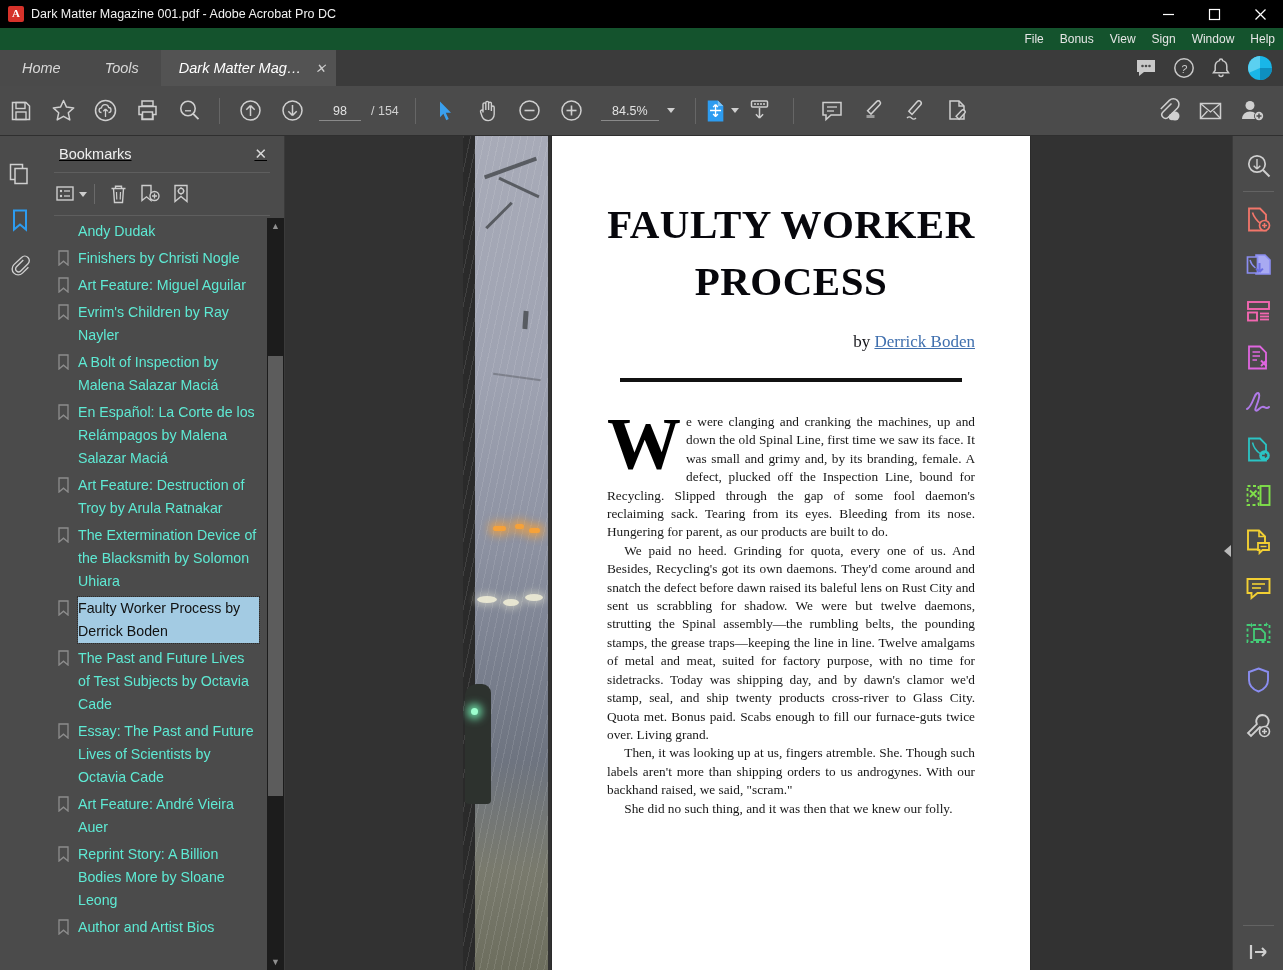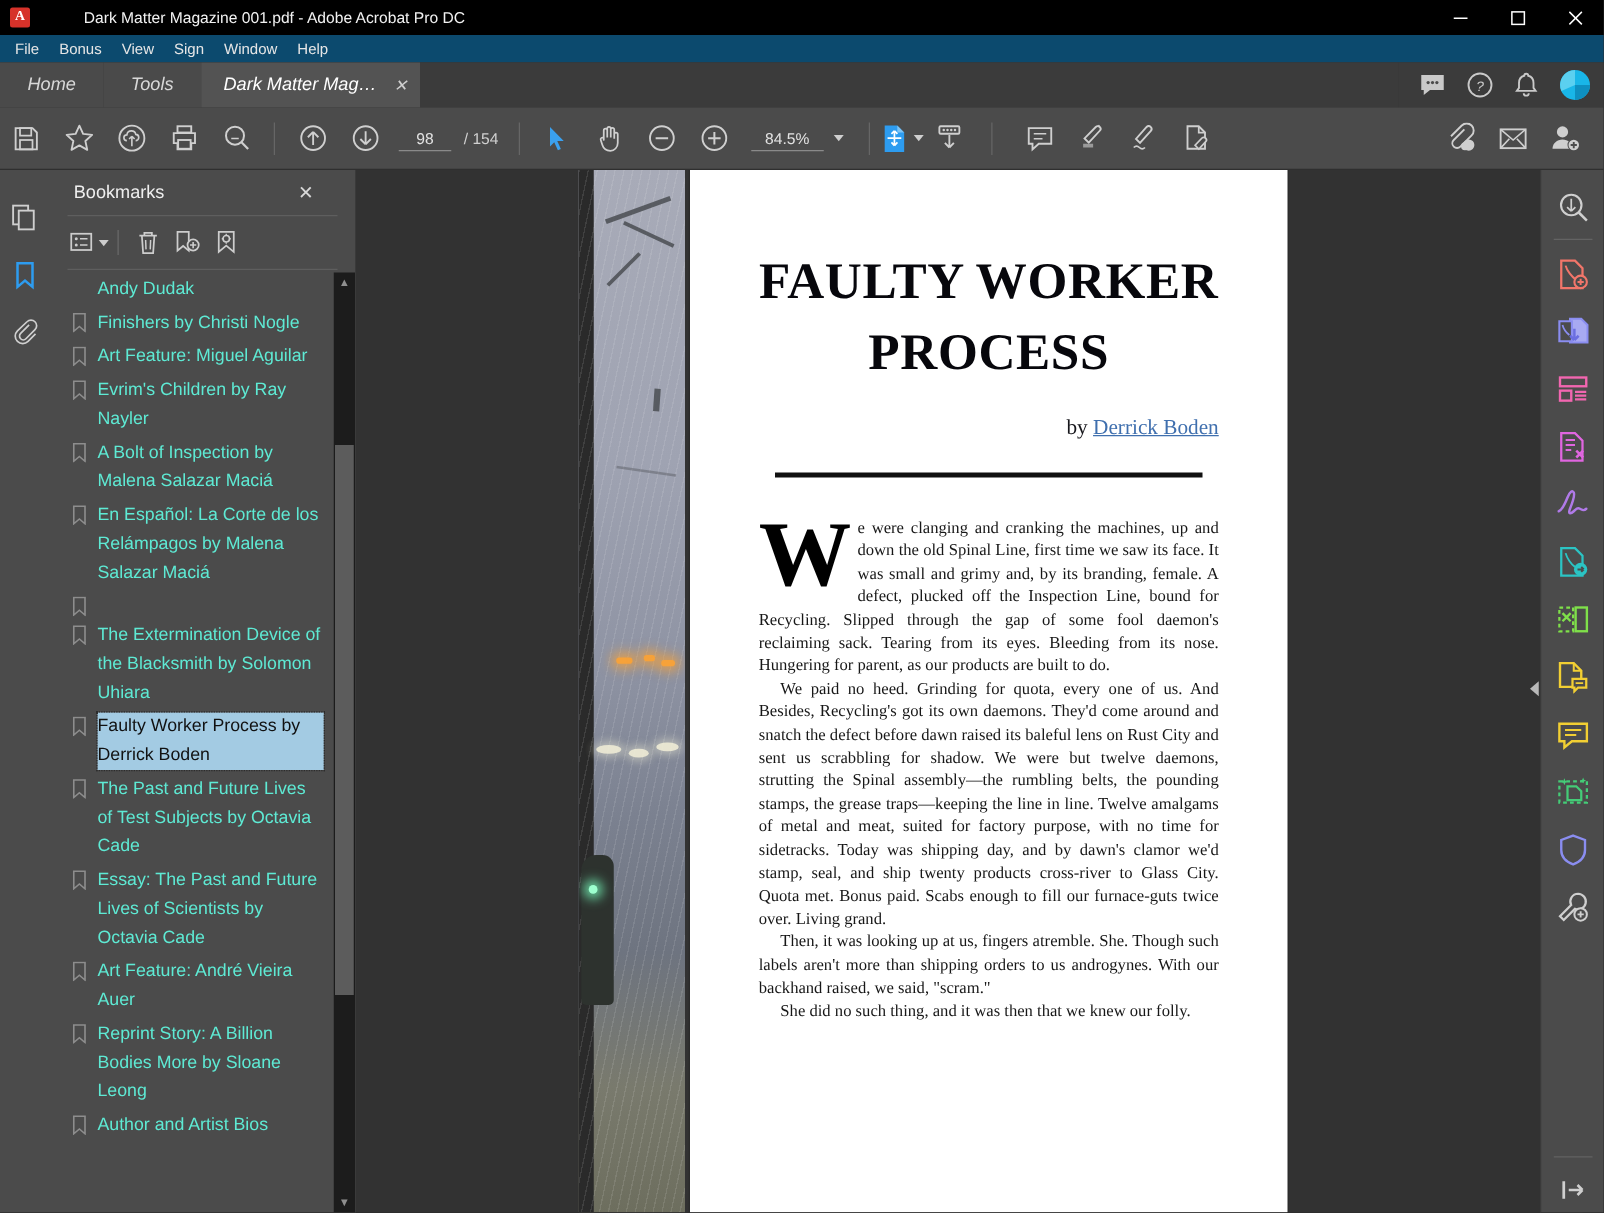--- a/index.html
+++ b/index.html
@@ -10,21 +10,21 @@
     background: #2b2b2b;
     font-family: "Liberation Sans", sans-serif;
     -webkit-font-smoothing: antialiased;
   }
   #app { position: relative; width: 1283px; height: 970px; }
 
   
   .titlebar {
     position: absolute; left: 0; top: 0; width: 1283px; height: 28px;
     background: #000000; color: #ffffff;
-    display: flex; align-items: center; gap: 36px;
+    display: flex; align-items: center;
   }
   .titlebar .app-icon {
     width: 16px; height: 16px; margin-left: 8px; margin-right: 7px;
     background: #d6322a; border-radius: 2px;
     position: relative; flex: none;
   }
   .titlebar .app-icon::after {
     content: "A"; position: absolute; left: 0; right: 0; top: -1px;
     font-size: 11px; line-height: 17px; text-align: center;
     color: #fff; font-family: "Liberation Serif", serif; font-weight: bold;
@@ -32,21 +32,21 @@
   .titlebar .title-text { font-size: 12.5px; color: #f2f2f2; }
   .win-controls { position: absolute; right: 0; top: 0; height: 28px; display: flex; }
   .win-btn {
     width: 46px; height: 28px; display: flex; align-items: center; justify-content: center;
     color: #ffffff; font-size: 13px;
   }
 
   
   .menubar {
     position: absolute; left: 0; top: 28px; width: 1283px; height: 22px;
-    background: #0c4a6e; display: flex; align-items: center; padding-left: 4px;
+    background: #14532d; display: flex; align-items: center; padding-left: 4px; justify-content: flex-end;
   }
   .menubar .mi {
     font-size: 12px; color: #e6e6e6; padding: 2px 8px; line-height: 16px;
   }
 
   
   .tabstrip {
     position: absolute; left: 0; top: 50px; width: 1283px; height: 36px;
     background: #3b3b3b; display: flex; align-items: flex-end; font-style: italic;
   }
@@ -106,21 +106,21 @@
     color: #cfcfcf; position: relative;
   }
   .rail-btn.active { color: #2d9cf0; }
 
   
   .bmpanel {
     position: absolute; left: 40px; top: 136px; width: 245px; height: 834px;
     background: #4b4b4b; border-right: 1px solid #3a3a3a;
   }
   .bm-header {
-    height: 36px; display: flex; align-items: center; padding: 0 28px 0 19px;
+    height: 36px; display: flex; align-items: center; padding: 0 12px 0 19px; text-decoration: underline;
   }
   .bm-title { font-size: 14.5px; color: #efefef; flex: 1; }
   .bm-close { font-size: 15px; color: #d8d8d8; padding: 2px 5px; }
   .bm-divider { height: 1px; background: #5e5e5e; margin: 0 14px; }
   .bm-toolbar { height: 42px; display: flex; align-items: center; padding-left: 15px; }
   .bm-tb-btn {
     width: 32px; height: 30px; display: flex; align-items: center; justify-content: center;
     color: #cdcdcd;
   }
   .bm-tb-sep { width: 1px; height: 20px; background: #6a6a6a; margin: 0 7px; }
@@ -579,20 +579,21 @@
             </svg>
           </span>
         <span class="bm-label">En Español: La Corte de los Relámpagos by Malena Salazar Maciá</span>
       </div>
       <div class="bm-item">
         <span class="bm-ico">
             <svg width="11" height="16" viewBox="0 0 11 16">
               <path d="M1 1h9v14l-4.5-3.8L1 15z" fill="none" stroke="#8d8d8d" stroke-width="1.3"></path>
             </svg>
           </span>
+        <span class="bm-label">Art Feature: Destruction of Troy by Arula Ratnakar</span>
       </div>
       <div class="bm-item">
         <span class="bm-ico">
             <svg width="11" height="16" viewBox="0 0 11 16">
               <path d="M1 1h9v14l-4.5-3.8L1 15z" fill="none" stroke="#8d8d8d" stroke-width="1.3"></path>
             </svg>
           </span>
         <span class="bm-label">The Extermination Device of the Blacksmith by Solomon Uhiara</span>
       </div>
       <div class="bm-item selected">

